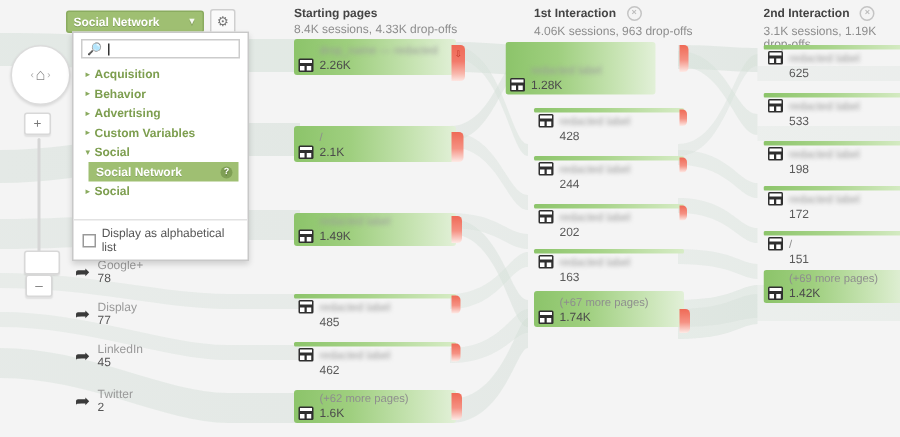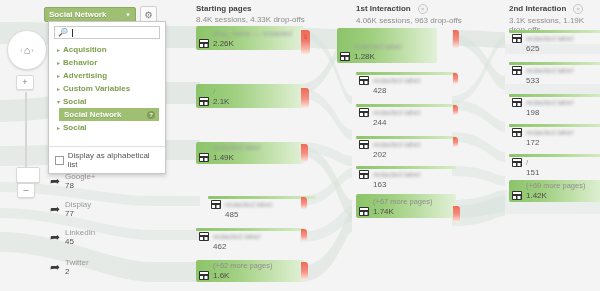--- a/index.html
+++ b/index.html
@@ -308,21 +308,21 @@
     <div class="inner">
       <span class="pgicon"></span>
       <span class="lbl">
         <span class="lname blur">redacted label</span><br>
         <span class="lval">1.49K</span>
       </span>
     </div>
   </div>
   <div class="dropoff small" style="left:301px;top:144px;width:7px;height:18px"></div>
 
-  <div class="fnode thin" style="left:208px;top:196px;width:108px;height:20px">
+  <div class="fnode thin" style="left:196px;top:196px;width:108px;height:20px">
     <div class="bar"></div>
     <div class="inner">
       <span class="pgicon"></span>
       <span class="lbl">
         <span class="lname blur">redacted label</span><br>
         <span class="lval">485</span>
       </span>
     </div>
   </div>
   <div class="dropoff small" style="left:301px;top:197px;width:6px;height:12px"></div>

